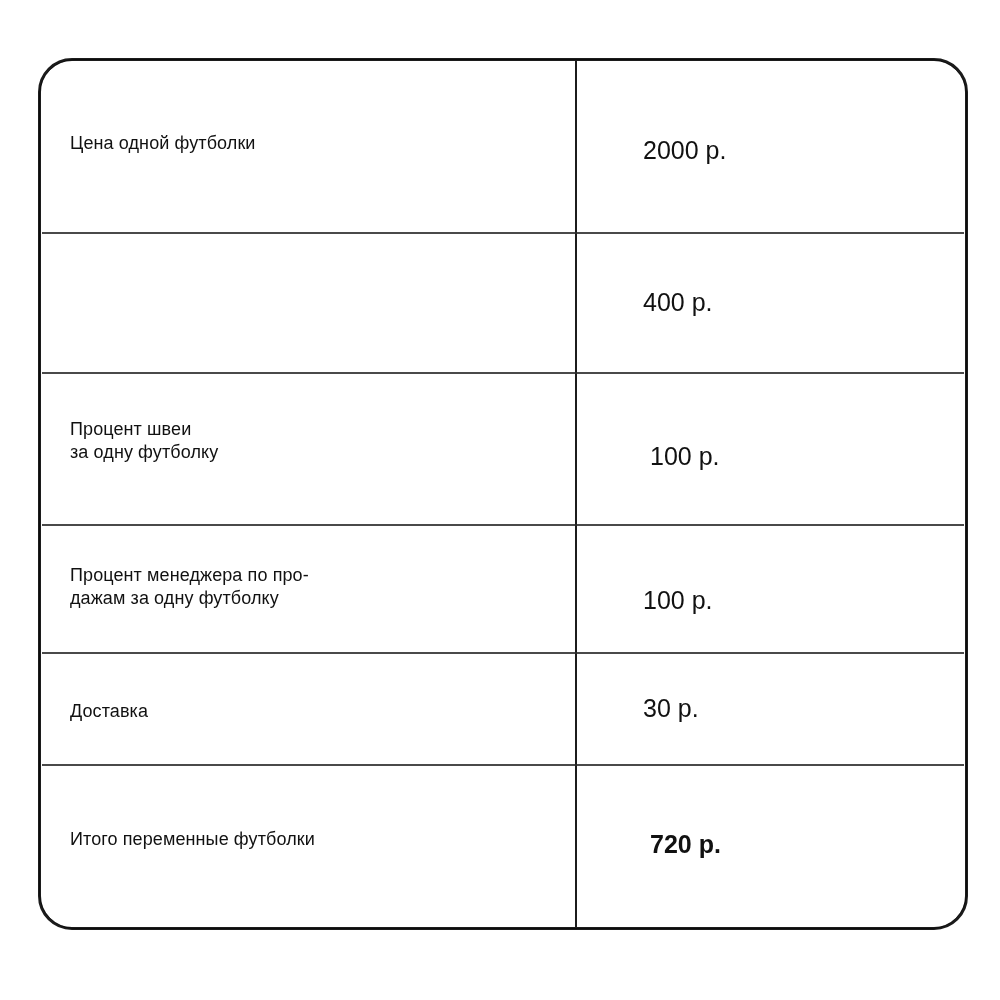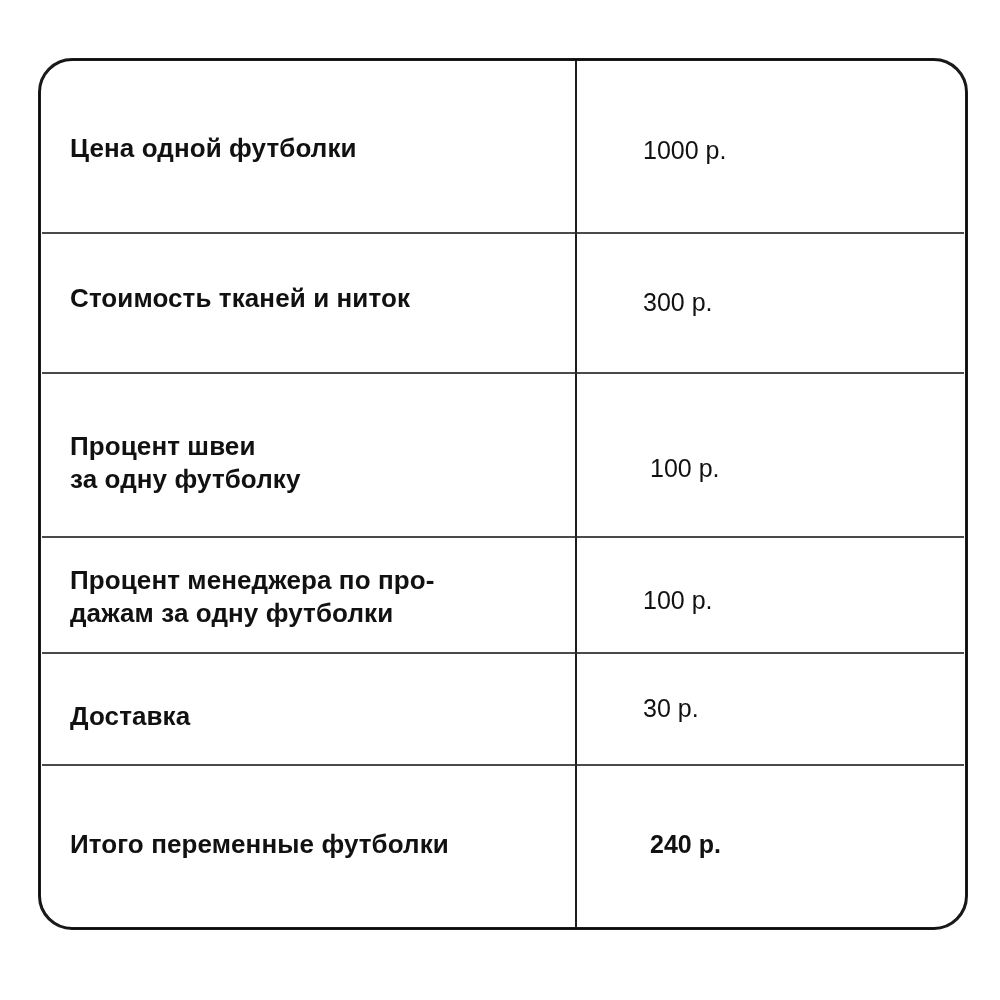--- a/index.html
+++ b/index.html
@@ -79,22 +79,22 @@
     bottom: 0;
     height: 0;
     border-bottom: 2px solid #2a2a2a;
     opacity: 0.85;
   }
 
   .cell-label {
     position: absolute;
     left: 32px;
     width: 520px;
-    font-size: 26px;
-    font-weight: bold;
+    font-size: 18px;
+    font-weight: normal;
     line-height: 1.28;
     letter-spacing: 0.1px;
     color: #111111;
     white-space: pre-line;
   }
   .cell-value {
     position: absolute;
     left: 605px;
     width: 300px;
     font-size: 25px;
@@ -102,21 +102,21 @@
     line-height: 1.28;
     color: #111111;
   }
   .cell-value.bold {
     font-weight: bold;
   }
 
   
   .r0 { top: 0px;   height: 176px; }
   .r1 { top: 176px; height: 140px; }
-  .r2 { top: 328px; height: 152px; }
+  .r2 { top: 316px; height: 152px; }
   .r3 { top: 468px; height: 128px; }
   .r4 { top: 596px; height: 112px; }
   .r5 { top: 708px; height: 164px; }
 
   .r0 .cell-label { top: 74px; }
   .r0 .cell-value { top: 76px; }
 
   .r1 .cell-label { top: 48px; }
   .r1 .cell-value { top: 52px; }
 
@@ -137,49 +137,48 @@
 
 <div class="sheet">
 
   <div class="table-frame"></div>
   <div class="v-divider"></div>
 
   <div class="rows">
 
     <div class="row r0">
       <div class="cell-label">Цена одной футболки</div>
-      <div class="cell-value">1000 р.</div>
+      <div class="cell-value">2000 р.</div>
       <div class="h-divider"></div>
     </div>
 
     <div class="row r1">
-      <div class="cell-label">Стоимость тканей и ниток</div>
-      <div class="cell-value">300 р.</div>
+      <div class="cell-value">400 р.</div>
       <div class="h-divider"></div>
     </div>
 
     <div class="row r2">
       <div class="cell-label">Процент швеи
 за одну футболку</div>
       <div class="cell-value">100 р.</div>
       <div class="h-divider"></div>
     </div>
 
     <div class="row r3">
       <div class="cell-label">Процент менеджера по про-
-дажам за одну футболки</div>
+дажам за одну футболку</div>
       <div class="cell-value">100 р.</div>
       <div class="h-divider"></div>
     </div>
 
     <div class="row r4">
       <div class="cell-label">Доставка</div>
       <div class="cell-value">30 р.</div>
       <div class="h-divider"></div>
     </div>
 
     <div class="row r5">
       <div class="cell-label">Итого переменные футболки</div>
-      <div class="cell-value bold">240 р.</div>
+      <div class="cell-value bold">720 р.</div>
     </div>
 
   </div>
 </div>
 
 </body></html>

